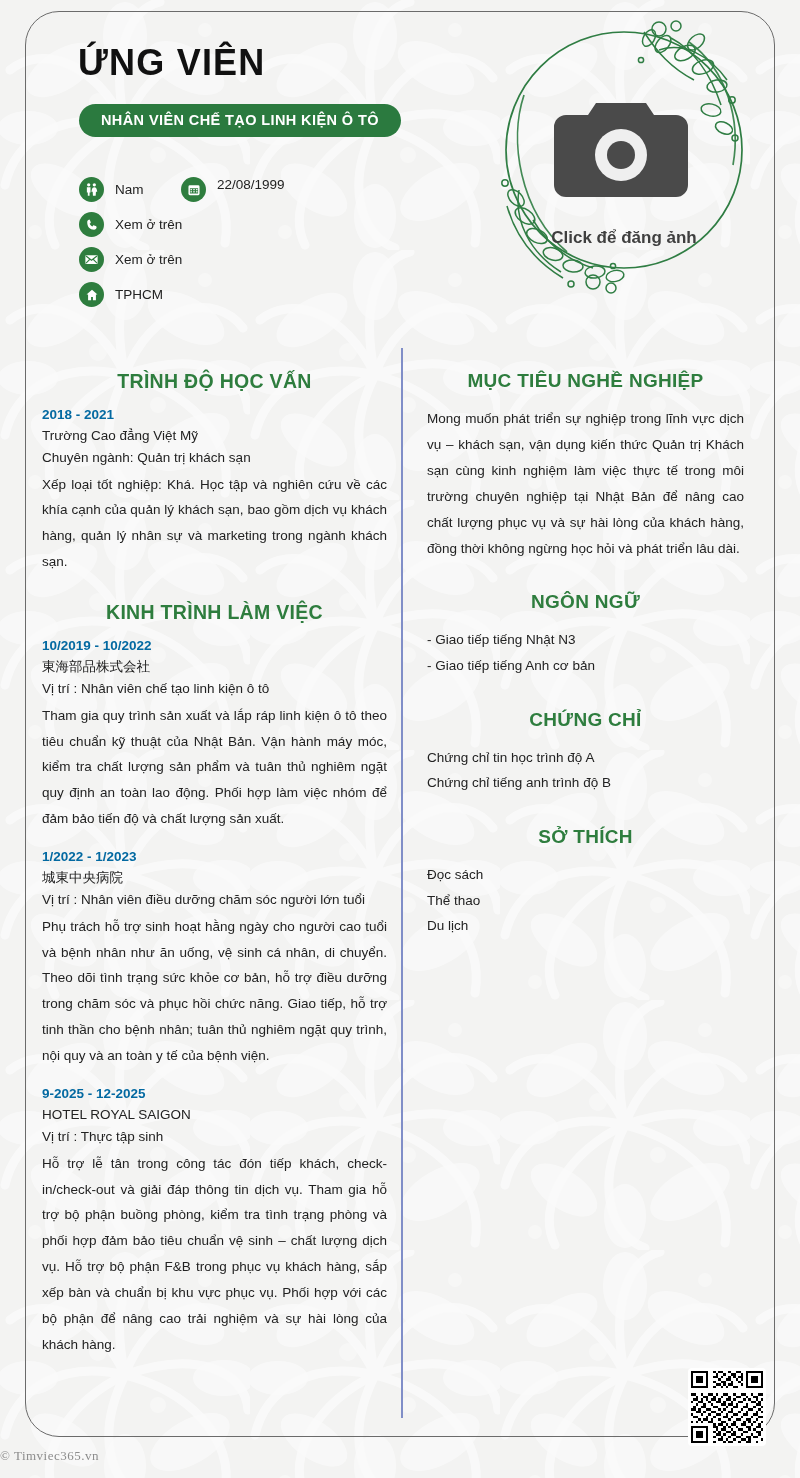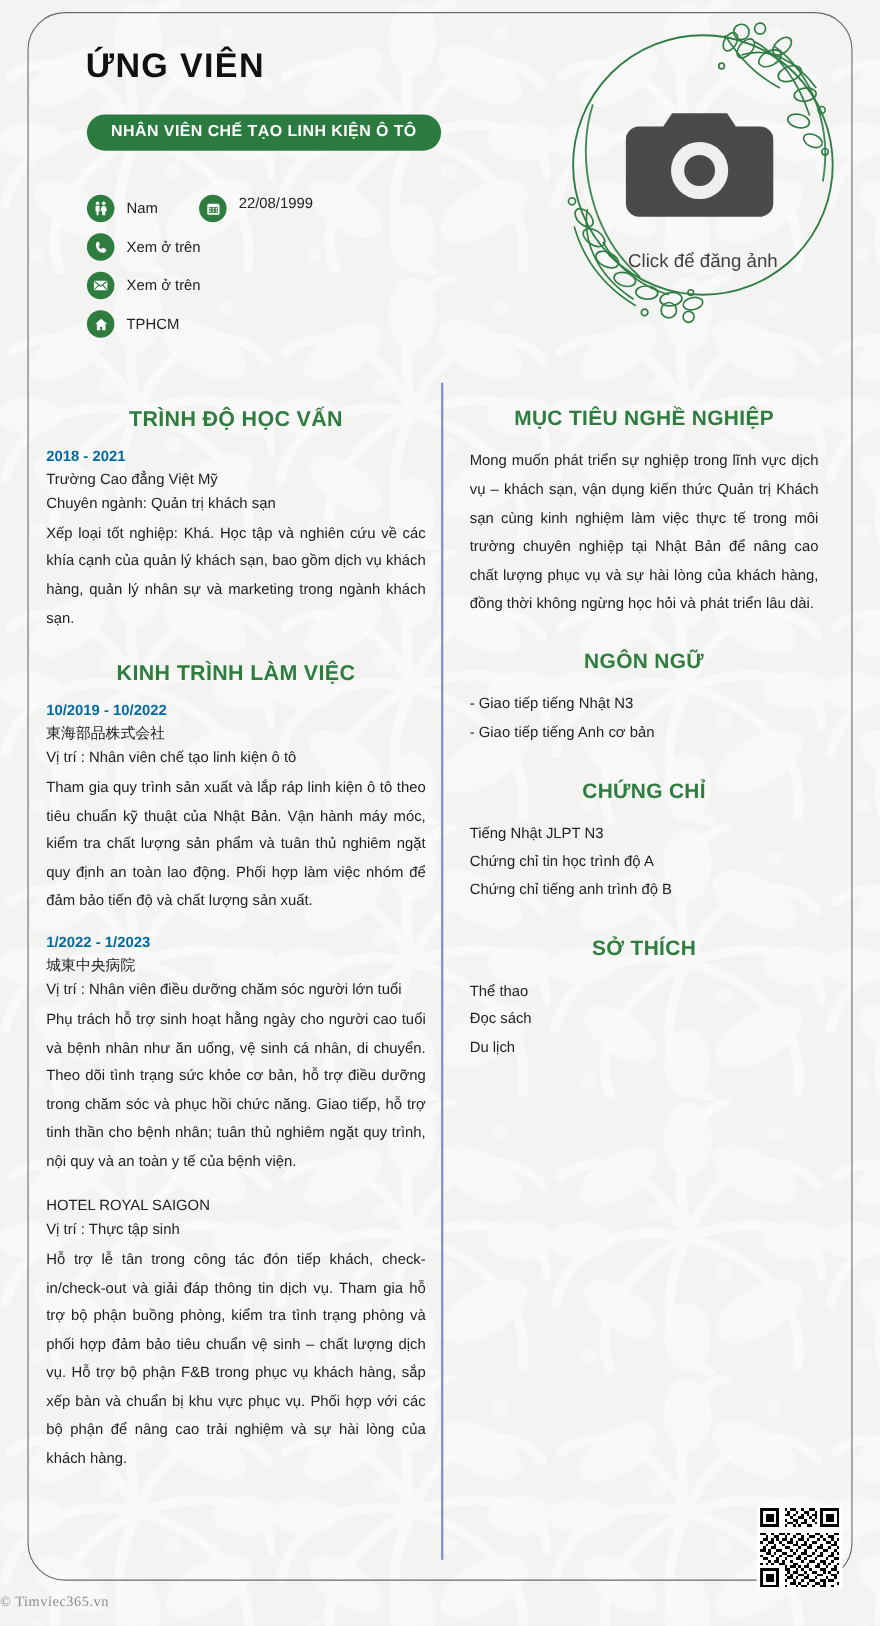--- a/index.html
+++ b/index.html
@@ -16,41 +16,41 @@
   #card-frame{
     position:absolute;left:25px;top:11px;width:748px;height:1424px;
     border:1.2px solid #6b6b6b;border-radius:34px;z-index:2;pointer-events:none;
   }
   #page{position:absolute;inset:0;z-index:3;}
 
   
   .header{position:absolute;left:0;top:0;width:800px;height:330px;}
   .name-title{
     position:absolute;left:78px;top:42px;
-    font-size:31px;font-weight:bold;letter-spacing:1.2px;color:#111;
+    font-size:36px;font-weight:bold;letter-spacing:1.2px;color:#111;
   }
   .job-badge{
     position:absolute;left:79px;top:104px;
     background:#2b7a3f;color:#fff;border-radius:18px;
     padding:8px 22px 9px 22px;font-size:14.5px;font-weight:bold;
     letter-spacing:0.4px;white-space:nowrap;
   }
   .contact-list{position:absolute;left:79px;top:172px;width:330px;}
   .c-row{display:flex;align-items:center;height:35px;}
   .c-ico{
     width:25px;height:25px;border-radius:50%;background:#2e7d3e;
     display:flex;align-items:center;justify-content:center;flex:0 0 25px;
   }
   .c-ico svg{display:block;}
   .c-txt{margin-left:11px;font-size:13.5px;color:#222;white-space:nowrap;}
   .c-row.pair{position:relative;}
   .c-row .second{position:absolute;left:102px;display:flex;align-items:flex-start;}
 
   
-  .photo-zone{position:absolute;left:504px;top:20px;width:270px;height:275px;}
+  .photo-zone{position:absolute;left:489px;top:20px;width:270px;height:275px;font-weight:bold;}
   .wreath{position:absolute;inset:0;}
   .cam-wrap{position:absolute;left:63px;top:75px;width:138px;height:108px;}
   .photo-hint{
     position:absolute;left:0;top:208px;width:270px;text-align:center;
     font-size:17px;color:#3f3f3f;
   }
 
   
   .col-left{position:absolute;left:42px;top:370px;width:345px;}
   .col-right{position:absolute;left:427px;top:370px;width:317px;}
@@ -292,20 +292,21 @@
       </div>
 
       <div class="item">
         <div class="item-date">1/2022 - 1/2023</div>
         <div class="item-org">城東中央病院</div>
         <div class="item-role">Vị trí : Nhân viên điều dưỡng chăm sóc người lớn tuổi</div>
         <div class="item-desc">Phụ trách hỗ trợ sinh hoạt hằng ngày cho người cao tuổi và bệnh nhân như ăn uống, vệ sinh cá nhân, di chuyển. Theo dõi tình trạng sức khỏe cơ bản, hỗ trợ điều dưỡng trong chăm sóc và phục hồi chức năng. Giao tiếp, hỗ trợ tinh thần cho bệnh nhân; tuân thủ nghiêm ngặt quy trình, nội quy và an toàn y tế của bệnh viện.</div>
       </div>
 
       <div class="item">
+        <div class="item-date"> 9-2025 - 12-2025</div>
         <div class="item-org">HOTEL ROYAL SAIGON</div>
         <div class="item-role">Vị trí : Thực tập sinh</div>
         <div class="item-desc">Hỗ trợ lễ tân trong công tác đón tiếp khách, check-in/check-out và giải đáp thông tin dịch vụ. Tham gia hỗ trợ bộ phận buồng phòng, kiểm tra tình trạng phòng và phối hợp đảm bảo tiêu chuẩn vệ sinh – chất lượng dịch vụ. Hỗ trợ bộ phận F&amp;B trong phục vụ khách hàng, sắp xếp bàn và chuẩn bị khu vực phục vụ. Phối hợp với các bộ phận để nâng cao trải nghiệm và sự hài lòng của khách hàng.</div>
       </div>
     </div>
   </div>
 
   <div class="col-right">
 
     <div class="sec-block">
@@ -317,31 +318,30 @@
       <h2 class="sec">NGÔN NGỮ</h2>
       <div class="list">
         <div class="line">- Giao tiếp tiếng Nhật N3</div>
         <div class="line">- Giao tiếp tiếng Anh cơ bản</div>
       </div>
     </div>
 
     <div class="sec-block">
       <h2 class="sec">CHỨNG CHỈ</h2>
       <div class="list">
-        <div class="line">Tiếng Nhật JLPT N3</div>
         <div class="line">Chứng chỉ tin học trình độ A</div>
         <div class="line">Chứng chỉ tiếng anh trình độ B</div>
       </div>
     </div>
 
     <div class="sec-block">
       <h2 class="sec">SỞ THÍCH</h2>
       <div class="list">
+        <div class="line">Đọc sách</div>
         <div class="line">Thể thao</div>
-        <div class="line">Đọc sách</div>
         <div class="line">Du lịch</div>
       </div>
     </div>
   </div>
 
   <div class="qr">
     <svg width="72" height="72" viewBox="0 0 29 29" shape-rendering="crispEdges">
       <rect width="29" height="29" fill="#fff"></rect>
       <g fill="#000">
         <rect x="0" y="0" width="7" height="7"></rect>

